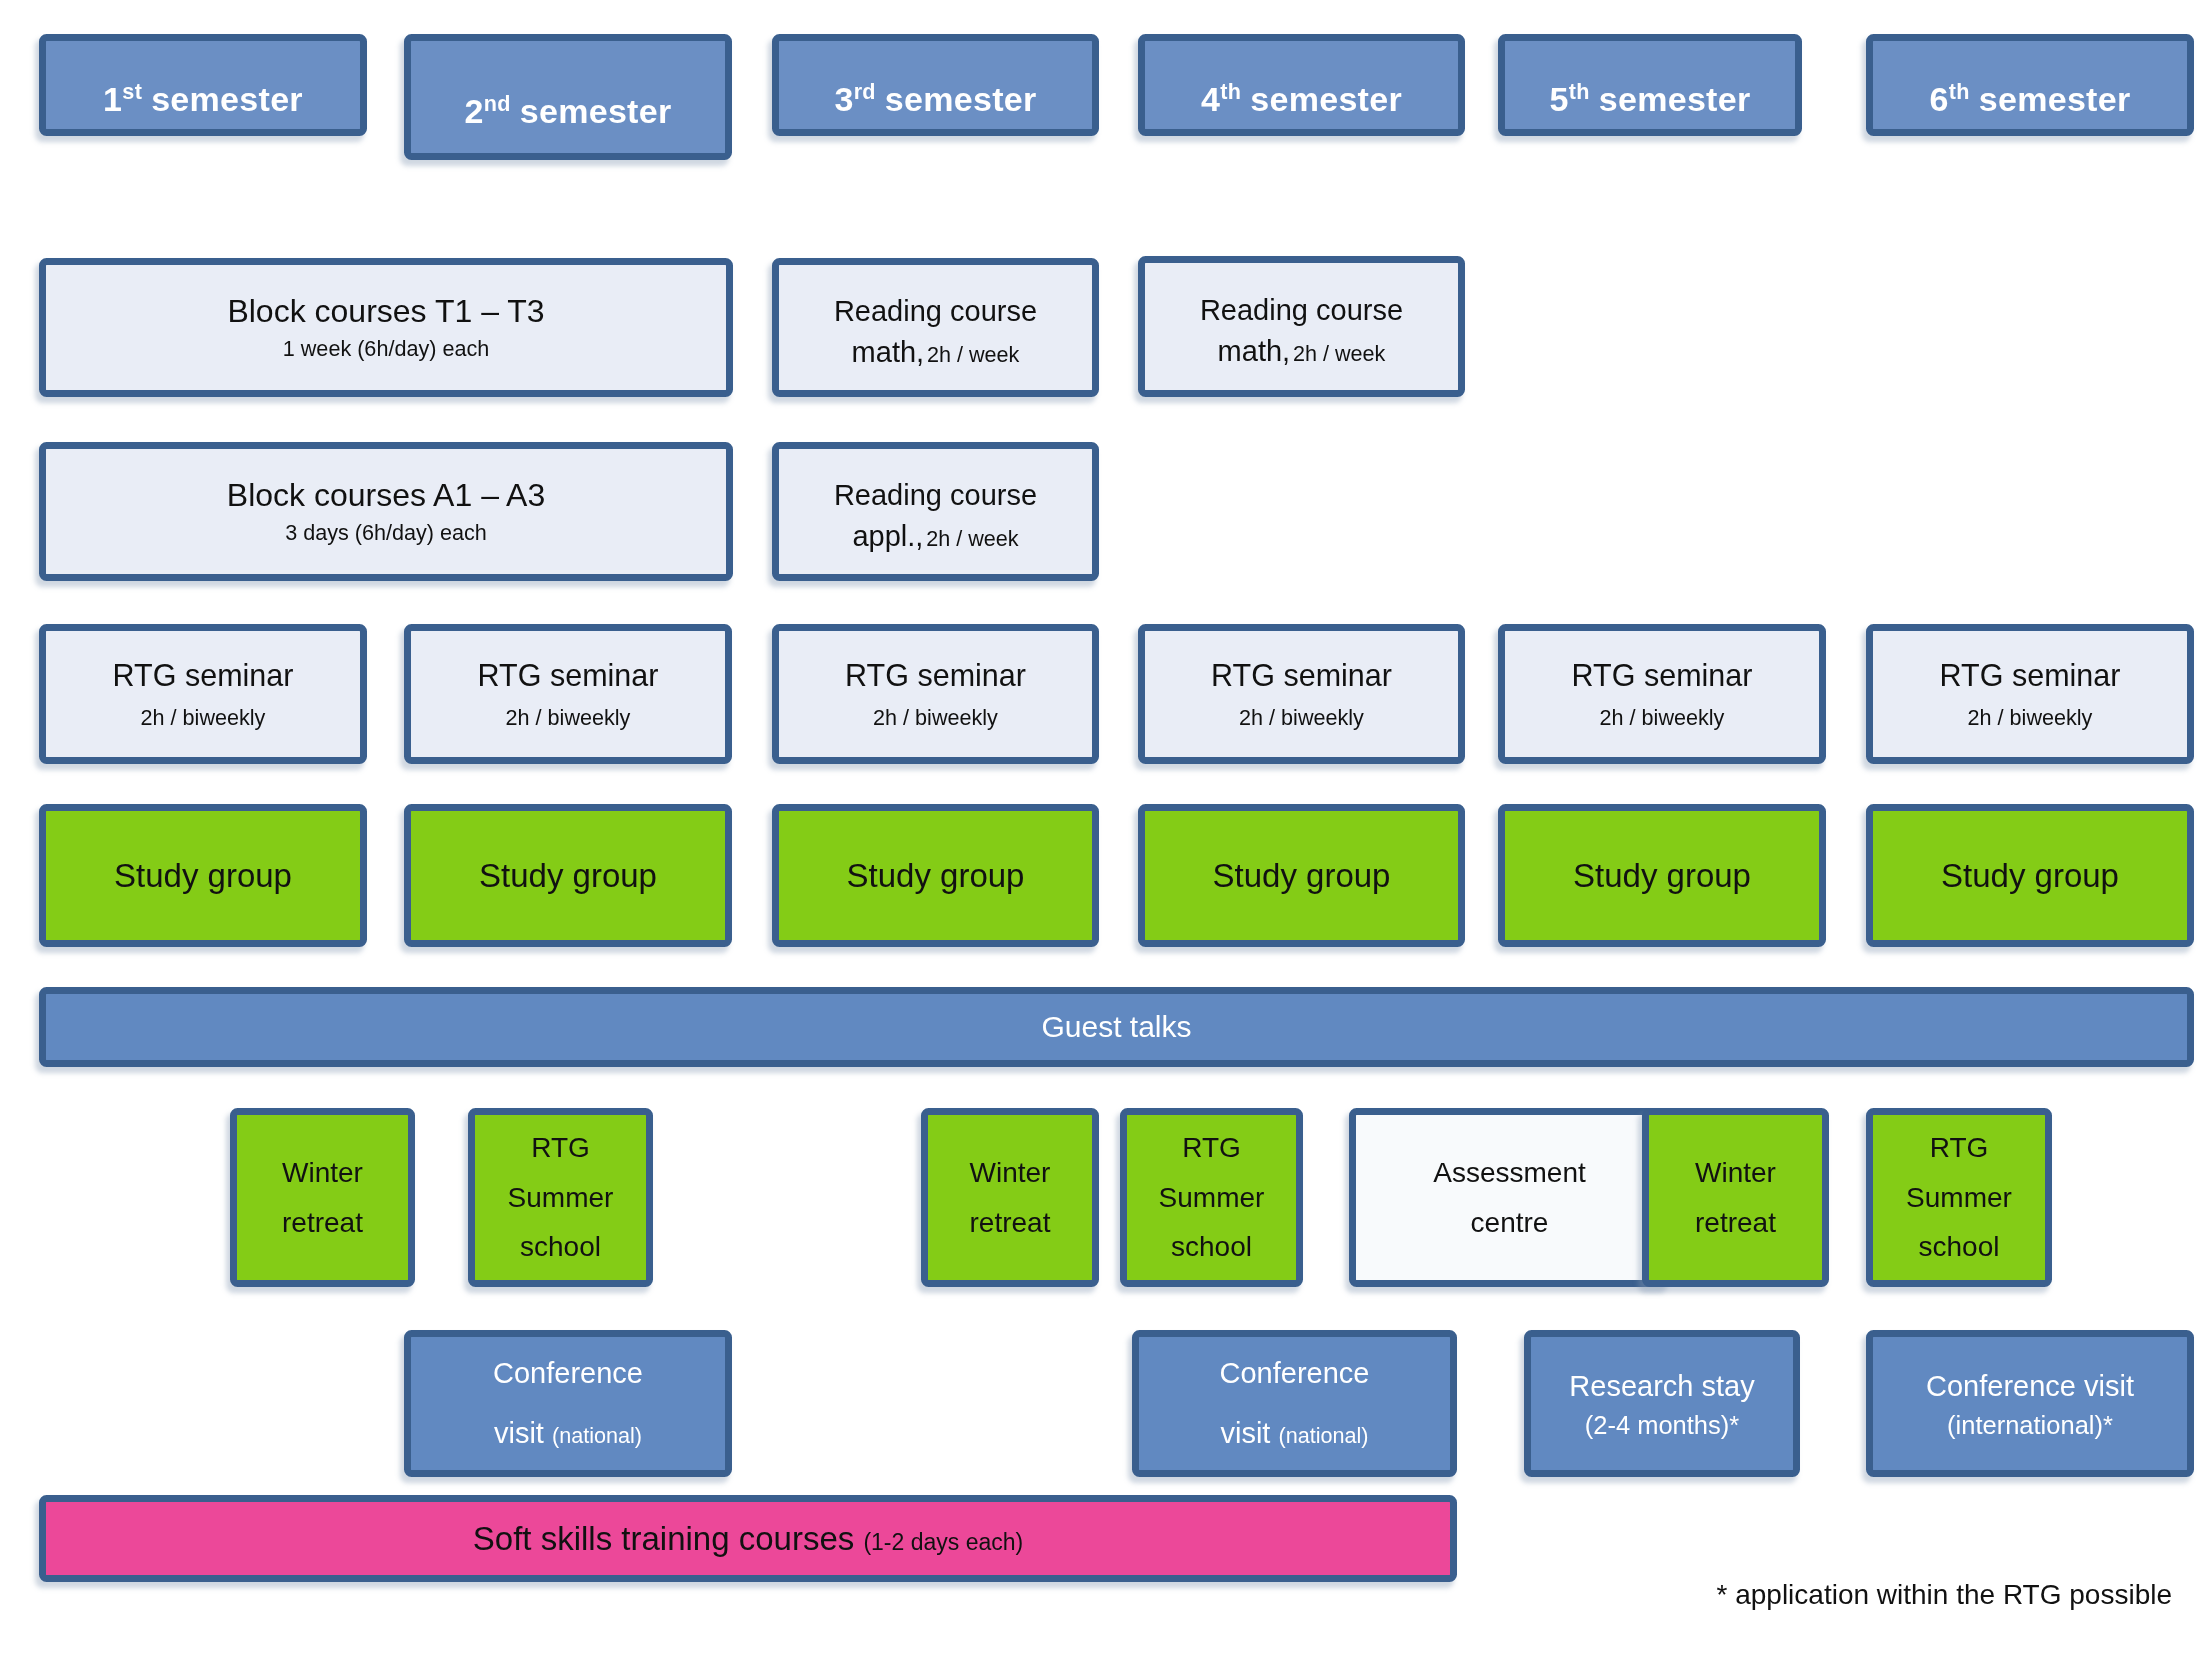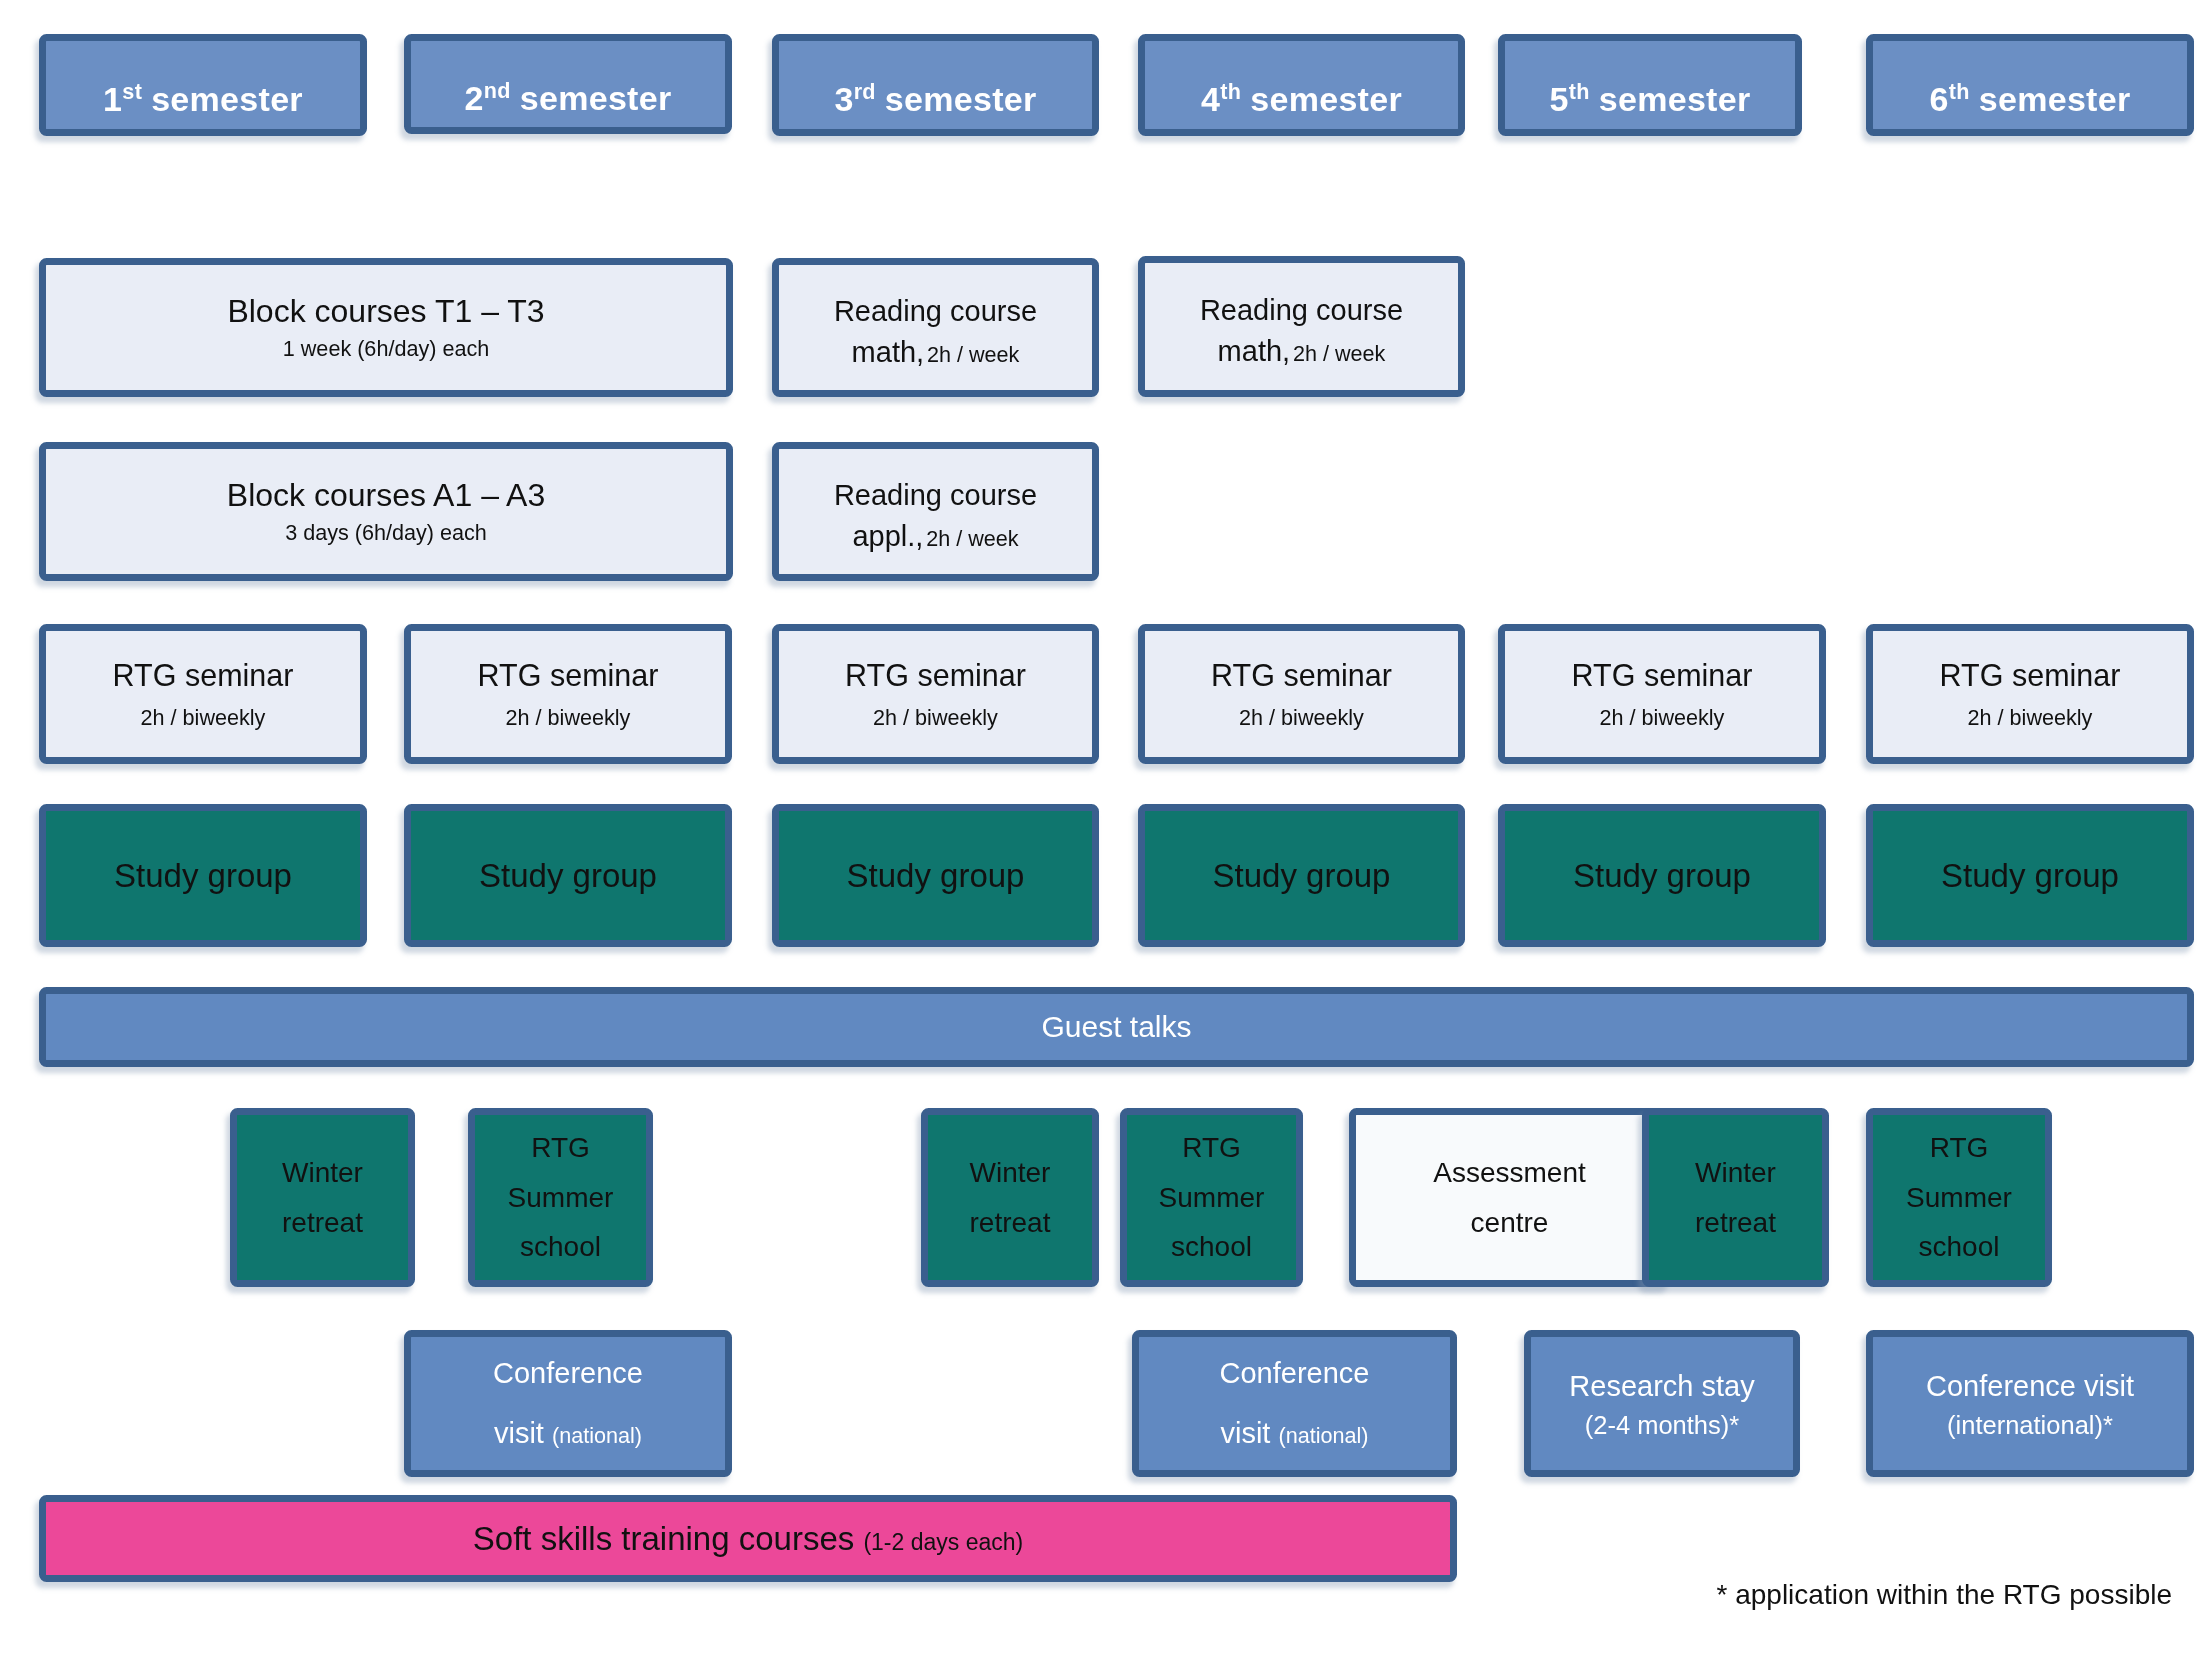--- a/index.html
+++ b/index.html
@@ -14,21 +14,21 @@
     display:flex;
     flex-direction:column;
     align-items:center;
     justify-content:center;
     text-align:center;
     box-shadow:-3.8px 5.1px 5.7px rgba(130,150,175,0.38);
   }
   .fill-med{background:#6189c1;color:#ffffff;}
   .fill-header{background:#6b8fc4;color:#ffffff;}
   .fill-pale{background:#e9edf6;color:#111111;}
-  .fill-light{background:#0f766e;color:#111111;}
+  .fill-light{background:#84cc16;color:#111111;}
   .fill-soft{background:#ec4899;color:#111111;}
   .fill-white{background:#f8fafc;color:#111111;}
 
   .sem-label{font-size:34px;font-weight:bold;letter-spacing:0.3px;margin-top:29px;}
   .sem-label sup{font-size:21.6px;vertical-align:super;line-height:0;}
   .sem-label .word{margin-left:9px;}
 
   .t-title{font-size:32px;line-height:1.35;}
   .t-sub{font-size:21.6px;line-height:1.5;}
 
@@ -60,21 +60,21 @@
   }
 </style>
 </head>
 <body>
 
 <div class="canvas">
 
   <div class="box fill-header" style="left:39px;top:34px;width:328px;height:102px">
     <div class="sem-label"><span>1</span><sup>st</sup><span class="word">semester</span></div>
   </div>
-  <div class="box fill-header" style="left:404px;top:34px;width:328px;height:100px">
+  <div class="box fill-header" style="left:404px;top:34px;width:328px;height:126px">
     <div class="sem-label"><span>2</span><sup>nd</sup><span class="word">semester</span></div>
   </div>
   <div class="box fill-header" style="left:772px;top:34px;width:327px;height:102px">
     <div class="sem-label"><span>3</span><sup>rd</sup><span class="word">semester</span></div>
   </div>
   <div class="box fill-header" style="left:1138px;top:34px;width:327px;height:102px">
     <div class="sem-label"><span>4</span><sup>th</sup><span class="word">semester</span></div>
   </div>
   <div class="box fill-header" style="left:1498px;top:34px;width:304px;height:102px">
     <div class="sem-label"><span>5</span><sup>th</sup><span class="word">semester</span></div>

